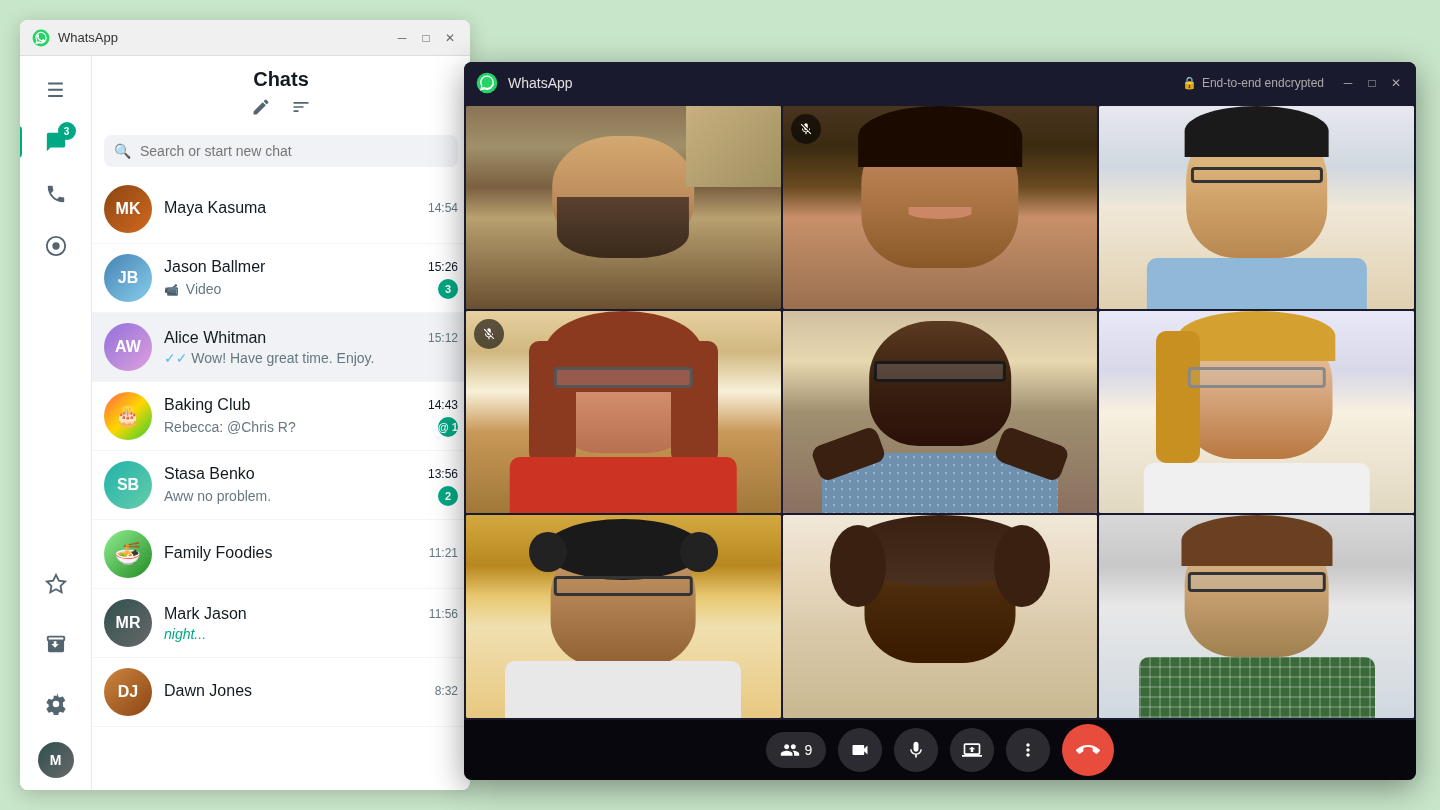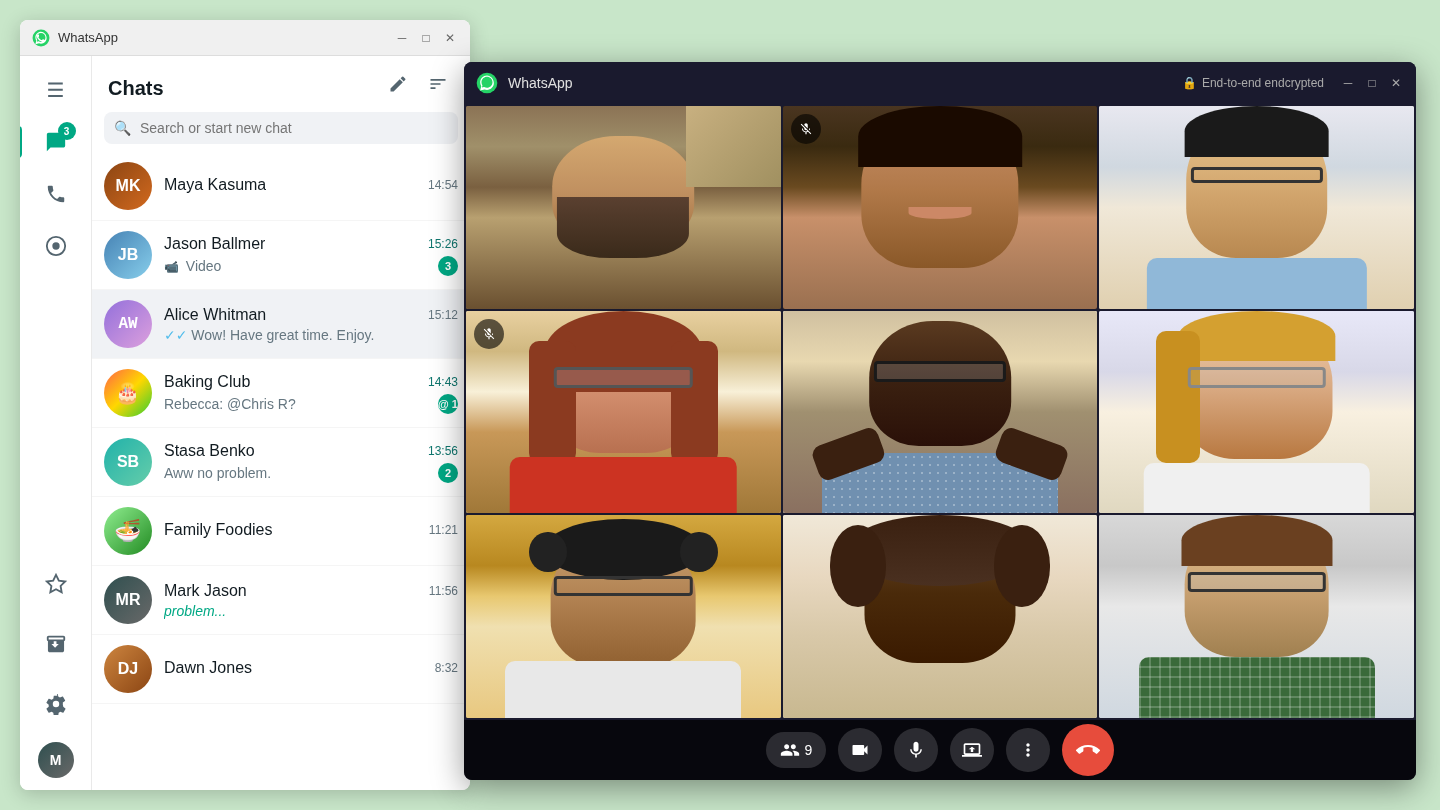--- a/index.html
+++ b/index.html
@@ -155,22 +155,23 @@
       width: 378px;
       height: calc(100% - 36px);
       background: #fff;
       display: flex;
       flex-direction: column;
     }
 
     .chats-header {
       padding: 12px 16px 8px;
       display: flex;
-      align-items: flex-end;
+      align-items: center;
       flex-shrink: 0;
+      flex-direction: column;
     }
 
     .chats-title {
       font-size: 20px;
       font-weight: 600;
       color: #111b21;
       flex: 1;
     }
 
     .chats-header-icons {
@@ -273,21 +274,21 @@
     }
 
     .chat-time {
       font-size: 12px;
       color: #667781;
       flex-shrink: 0;
       margin-left: 8px;
     }
 
     .chat-time.unread {
-      color: #0f766e;
+      color: #0f172a;
     }
 
     .chat-bottom {
       display: flex;
       justify-content: space-between;
       align-items: center;
     }
 
     .chat-preview {
       font-size: 14px;
@@ -463,21 +464,21 @@
     
     .video-person {
       width: 100%;
       height: 100%;
       position: relative;
     }
 
     
     .av-maya { background: linear-gradient(135deg, #8B4513, #D2691E); }
     .av-jason { background: linear-gradient(135deg, #4682B4, #87CEEB); }
-    .av-alice { background: linear-gradient(135deg, #9370DB, #DDA0DD); font-family: Liberation Mono, monospace; }
+    .av-alice { background: linear-gradient(135deg, #9370DB, #DDA0DD); }
     .av-baking { background: linear-gradient(135deg, #FF6347, #FFD700, #32CD32); }
     .av-stasa { background: linear-gradient(135deg, #20B2AA, #66CDAA); }
     .av-family { background: linear-gradient(135deg, #90EE90, #228B22); }
     .av-mark { background: linear-gradient(135deg, #2F4F4F, #696969); }
     .av-dawn { background: linear-gradient(135deg, #CD853F, #8B4513); }
 
     .tick-blue { color: #53bdeb; }
     .tick-grey { color: #aaa; }
 
     .typing { color: #00a884; font-style: italic; }
@@ -652,21 +653,21 @@
       </div>
 
       <div class="chat-item">
         <div class="chat-avatar av-mark">MR</div>
         <div class="chat-info">
           <div class="chat-top">
             <span class="chat-name">Mark Jason</span>
             <span class="chat-time">11:56</span>
           </div>
           <div class="chat-bottom">
-            <span class="chat-preview typing">problem...</span>
+            <span class="chat-preview typing">night...</span>
           </div>
         </div>
       </div>
 
       <div class="chat-item">
         <div class="chat-avatar av-dawn">DJ</div>
         <div class="chat-info">
           <div class="chat-top">
             <span class="chat-name">Dawn Jones</span>
             <span class="chat-time">8:32</span>

